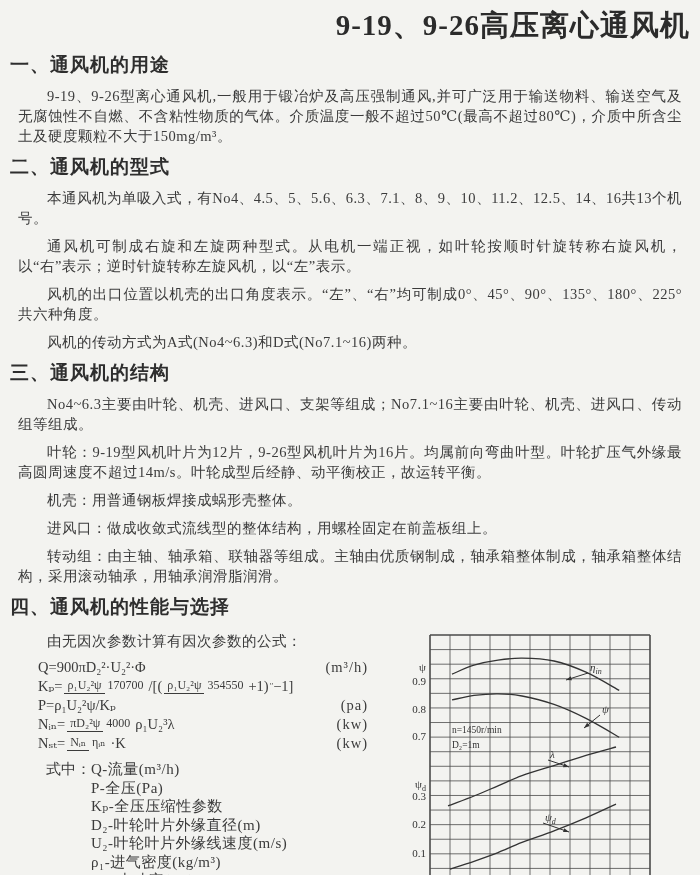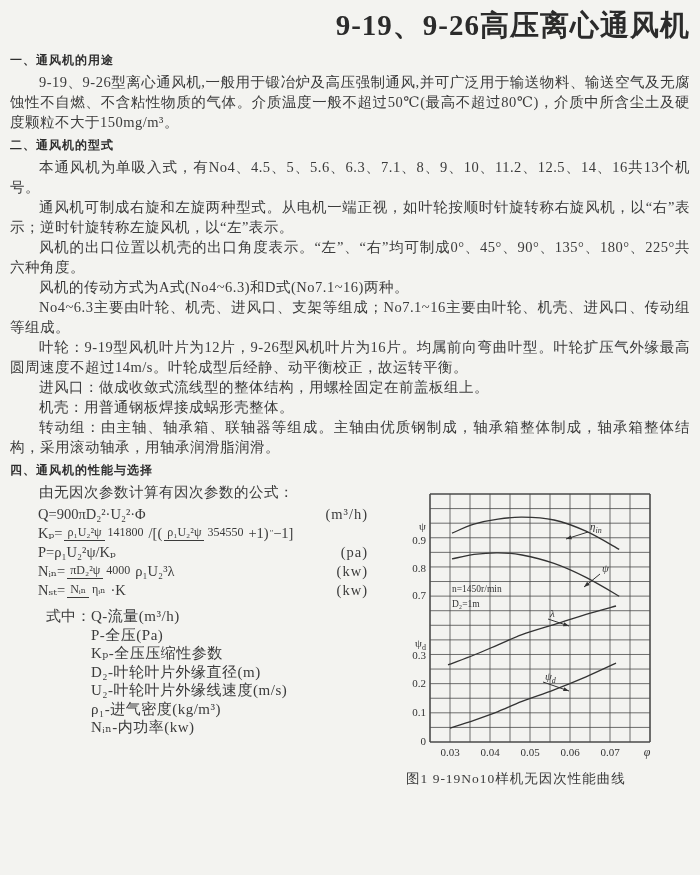--- a/index.html
+++ b/index.html
@@ -7,25 +7,25 @@
     width:700px;height:875px;overflow:hidden;
     background:#f3f3f0;color:#3b3b3b;
     font-family:"Liberation Serif","DejaVu Serif",serif;
   }
   .page{padding:4px 10px 0 10px;}
   .doc-title{
     text-align:right;font-size:29px;font-weight:bold;color:#2b2b2b;
     margin:2px 0 6px 0;letter-spacing:1px;
   }
   h2.sec{
-    font-size:12px;font-weight:bold;color:#2e2e2e;
+    font-size:19px;font-weight:bold;color:#2e2e2e;
     margin:5px 0 3px 0;letter-spacing:1px;
   }
   p.body{
-    font-size:14.5px;line-height:20px;margin:0;text-align:justify;
+    font-size:14.5px;line-height:20px;margin:8px;text-align:justify;
     text-indent:2em;letter-spacing:0.5px;
   }
   .bottom{display:flex;margin-top:2px;}
   .left-col{width:392px;flex:none;}
   .right-col{flex:1;padding-top:2px;}
   .formulas{margin:4px 0 4px 28px;}
   .formula-row{
     display:flex;align-items:center;font-size:14.5px;margin:2px 0;
     width:330px;white-space:nowrap;
   }
@@ -59,24 +59,25 @@
 
   <div>
     <h2 class="sec">二、通风机的型式</h2>
     <p class="body">本通风机为单吸入式，有No4、4.5、5、5.6、6.3、7.1、8、9、10、11.2、12.5、14、16共13个机号。</p>
     <p class="body">通风机可制成右旋和左旋两种型式。从电机一端正视，如叶轮按顺时针旋转称右旋风机，以“右”表示；逆时针旋转称左旋风机，以“左”表示。</p>
     <p class="body">风机的出口位置以机壳的出口角度表示。“左”、“右”均可制成0°、45°、90°、135°、180°、225°共六种角度。</p>
     <p class="body">风机的传动方式为A式(No4~6.3)和D式(No7.1~16)两种。</p>
   </div>
 
   <div>
+    <h2 class="sec">三、通风机的结构</h2>
     <p class="body">No4~6.3主要由叶轮、机壳、进风口、支架等组成；No7.1~16主要由叶轮、机壳、进风口、传动组等组成。</p>
     <p class="body">叶轮：9-19型风机叶片为12片，9-26型风机叶片为16片。均属前向弯曲叶型。叶轮扩压气外缘最高圆周速度不超过14m/s。叶轮成型后经静、动平衡校正，故运转平衡。</p>
+    <p class="body">机壳：用普通钢板焊接成蜗形壳整体。</p>
     <p class="body">进风口：做成收敛式流线型的整体结构，用螺栓固定在前盖板组上。</p>
-    <p class="body">机壳：用普通钢板焊接成蜗形壳整体。</p>
     <p class="body">转动组：由主轴、轴承箱、联轴器等组成。主轴由优质钢制成，轴承箱整体制成，轴承箱整体结构，采用滚动轴承，用轴承润滑脂润滑。</p>
   </div>
 
   <div>
     <h2 class="sec">四、通风机的性能与选择</h2>
   </div>
 
   <div class="bottom">
     <div class="left-col">
       <p class="body">由无因次参数计算有因次参数的公式：</p>
@@ -87,21 +88,21 @@
               <span>Q=900πD₂²·U₂²·Φ</span>
             </span>
           <span class="unit">(m³/h)</span>
         </div>
 
         <div class="formula-row">
           <span class="expr">
             <span>Kₚ=</span>
             <span class="frac">
               <span class="num">ρ₁U₂²ψ</span>
-              <span class="den">141800</span>
+              <span class="den">170700</span>
             </span>
             <span>/[(</span>
             <span class="frac">
               <span class="num">ρ₁U₂²ψ</span>
               <span class="den">354550</span>
             </span>
             <span>+1)</span>
               <sup class="exp">′′</sup>
               <span>−1]</span>
           </span>

